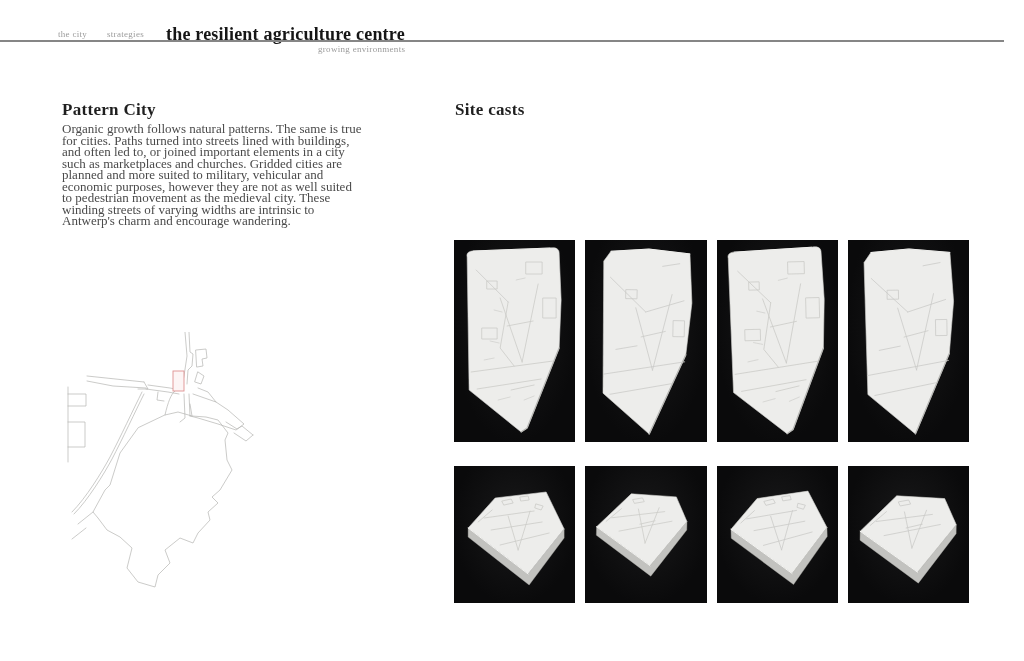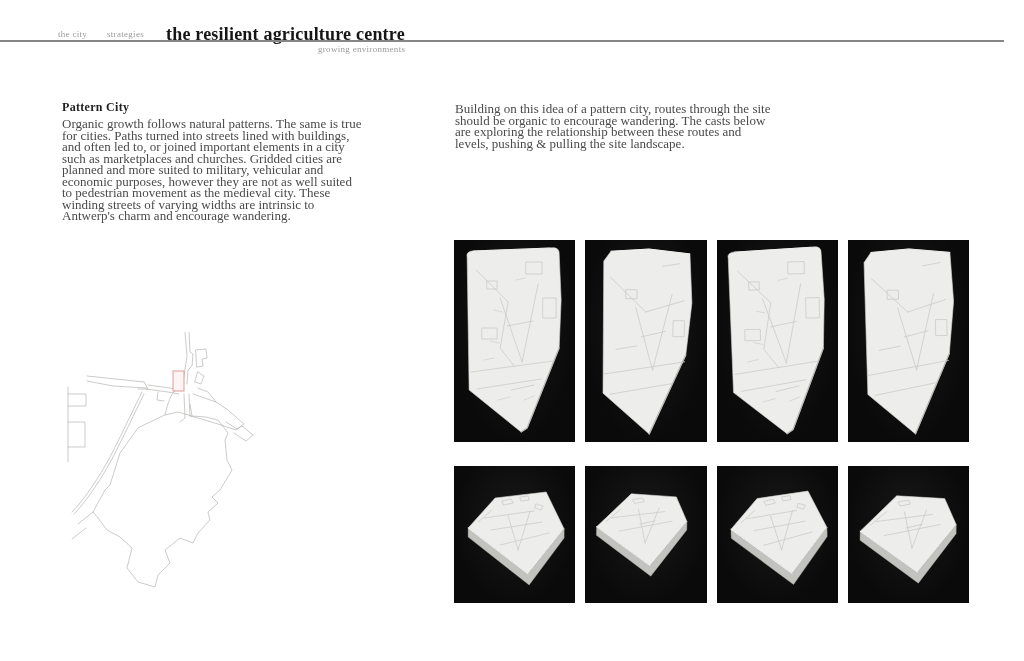--- a/index.html
+++ b/index.html
@@ -7,21 +7,21 @@
         font-family:"Liberation Serif", serif;}
 
   
   .nav-item{position:absolute;color:#9b9b9b;font-size:9px;letter-spacing:.3px;
             text-decoration:none;cursor:pointer;white-space:nowrap;}
   .nav-item.active{color:#161616;font-weight:bold;font-size:18px;letter-spacing:.2px;}
   .rule{position:absolute;left:0;top:40px;width:1024px;height:2px;background:#868686;}
 
   
   .textblock{position:absolute;}
-  .textblock h2{margin:0;font-size:12px;font-weight:bold;color:#1f1f1f;letter-spacing:.3px;}
+  .textblock h2{margin:0;font-size:17px;font-weight:bold;color:#1f1f1f;letter-spacing:.3px;}
   .textblock p{margin:3px 0 0;font-size:13px;line-height:11.5px;color:#4a4a4a;}
   #pattern-city{left:62px;top:100px;width:302px;}
   #site-casts{left:455px;top:100px;width:316px;}
 
   
   .map{position:absolute;left:58px;top:332px;width:248px;height:292px;margin:0;}
   .map svg{width:100%;height:100%;display:block;}
   .mline{fill:none;stroke:#b4b4b2;stroke-width:.7;stroke-linejoin:round;stroke-linecap:round;}
 
   
@@ -136,21 +136,21 @@
     <a class="nav-item" style="left:318px;top:44px">growing environments</a>
     <div class="rule"></div>
   </header>
 
   <section class="textblock" id="pattern-city">
     <h2>Pattern City</h2>
     <p>Organic growth follows natural patterns. The same is true for cities. Paths turned into streets lined with buildings, and often led to, or joined important elements in a city such as marketplaces and churches. Gridded cities are planned and more suited to military, vehicular and economic purposes, however they are not as well suited to pedestrian movement as the medieval city. These winding streets of varying widths are intrinsic to Antwerp's charm and encourage wandering.</p>
   </section>
 
   <section class="textblock" id="site-casts">
-    <p>Building on this idea of a pattern city, routes through the site should be organic to encourage wandering. The casts below are exploring the relationship between these routes and levels, pushing &amp;  pulling the site landscape.</p>
+    <h2>Site casts</h2>
   </section>
 
   <figure class="map">
     <svg viewBox="0 0 248 292" role="img" aria-label="line map of Antwerp with site location highlighted">
 
       <g class="mline">
         <path d="M127,0 L129,24 L126,44 L123,58"></path>
         <path d="M131,0 L132,20 L135,22 L134,34 L130,38 L129,52"></path>
         <path d="M138,18 L148,17 L149,26 L144,27 L145,34 L139,35 Z"></path>
         <path d="M140,40 L146,44 L143,52 L137,50 Z"></path>

